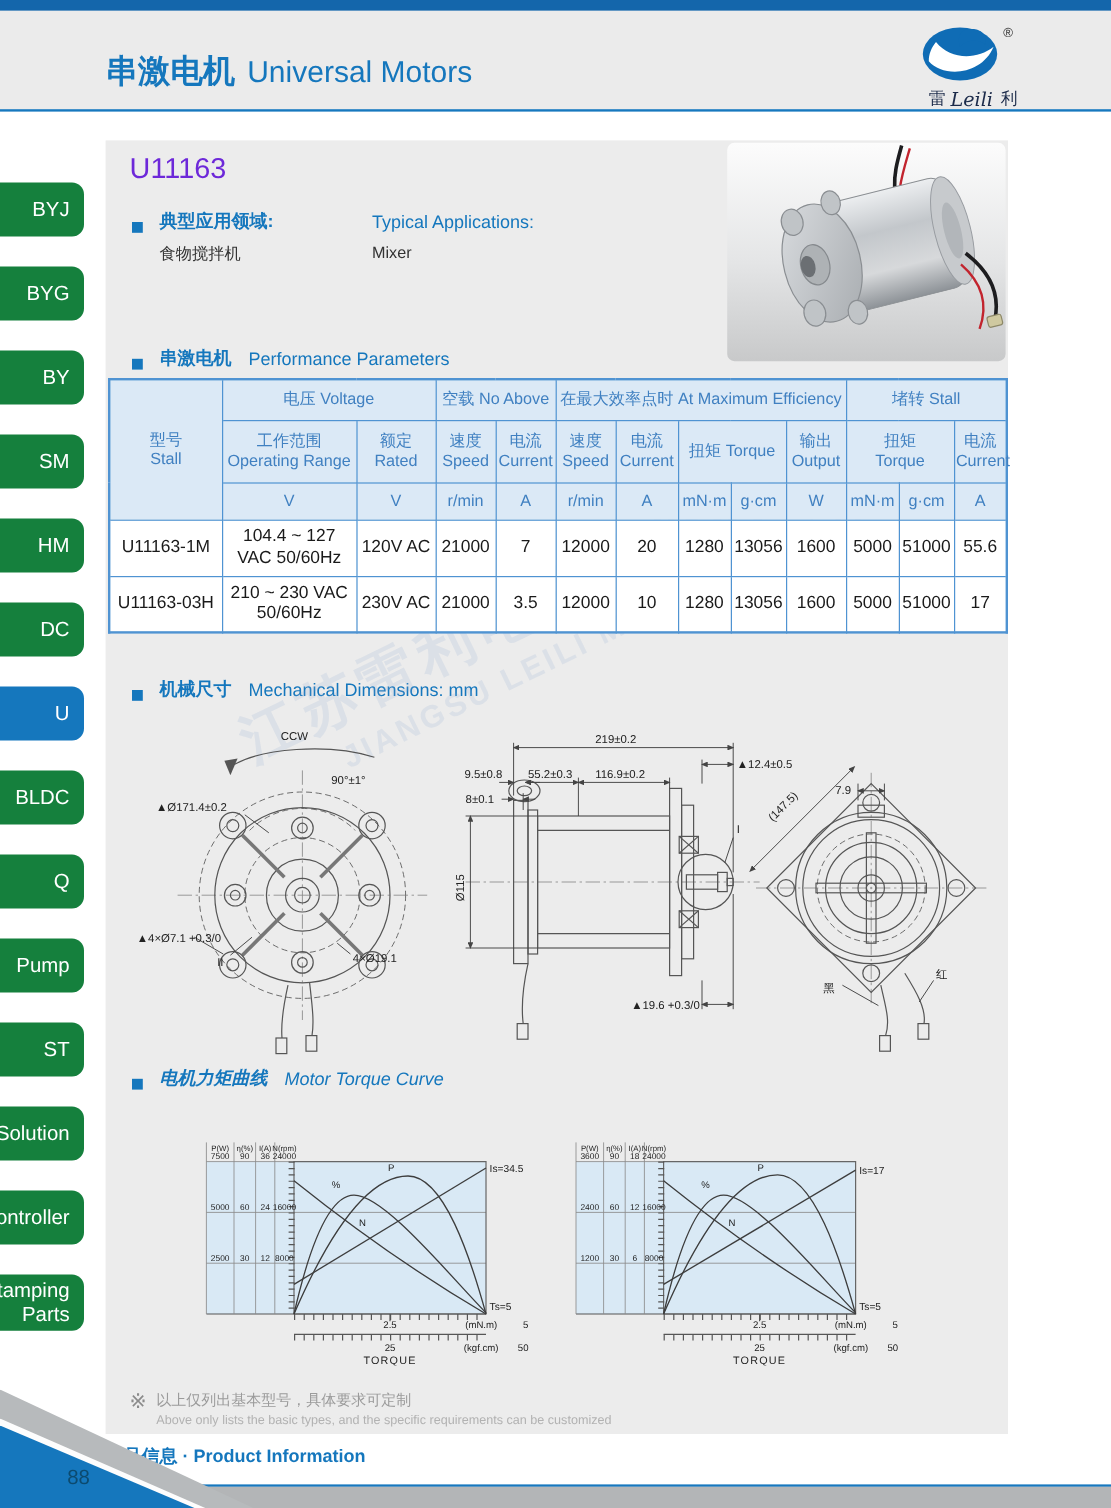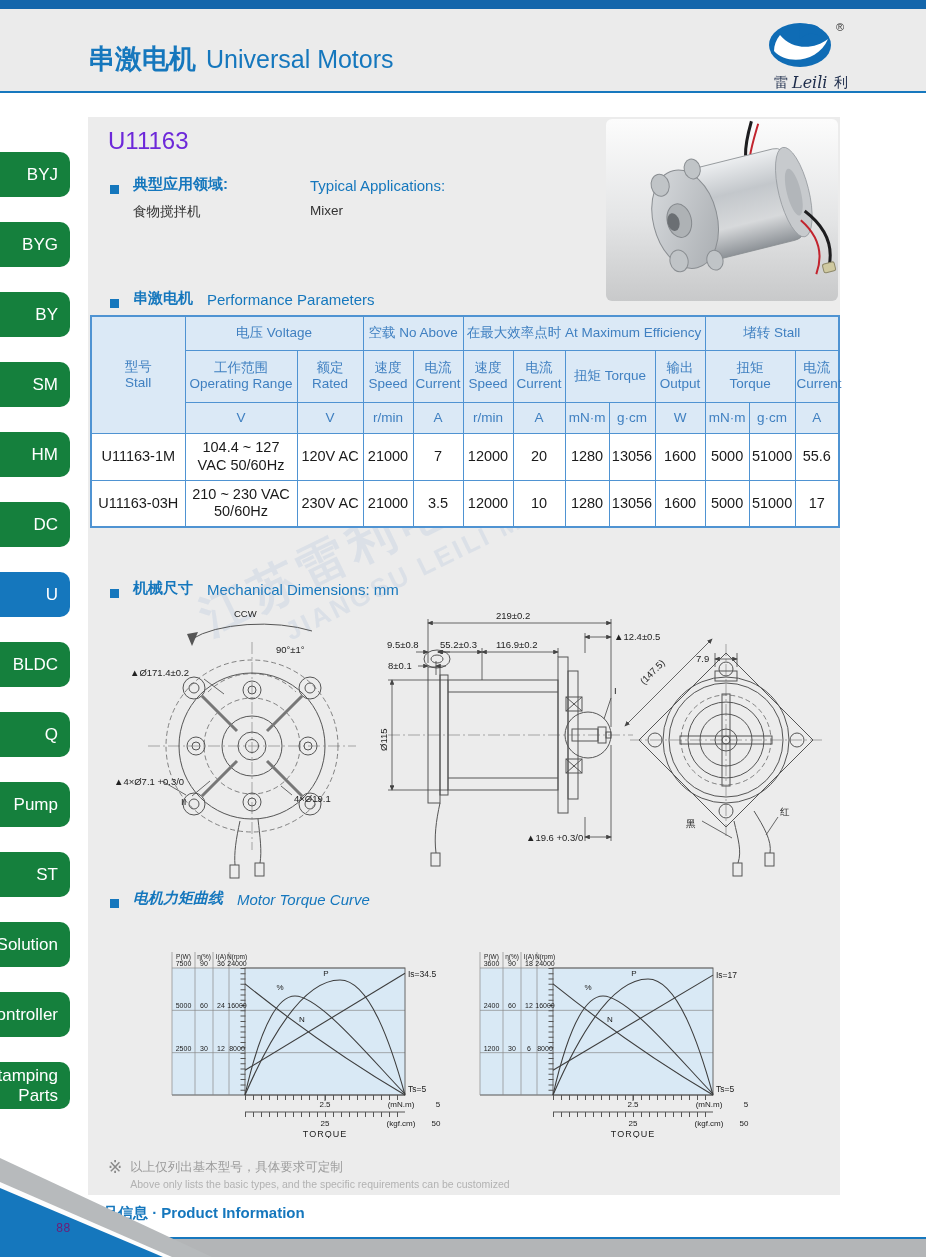--- a/index.html
+++ b/index.html
@@ -37,21 +37,21 @@
   .bullet { display:inline-block; width:9px; height:9px; background:#1577bd; margin-right:14px; }
   .sec-head { color:#1577bd; font-size:15px; display:flex; align-items:flex-end; }
   .sec-head .cn { font-weight:bold; }
   .sec-head .en { margin-left:14px; font-weight:normal; }
   .apps-val { font-size:13.5px; color:#333; margin-top:9px; padding-left:23px; }
 
   .photo { position:absolute; left:518px; top:2px; width:232px; height:182px; border-radius:6px;
            background:linear-gradient(180deg,#fcfcfc 0%,#e4e5e6 55%,#c8c9ca 100%); }
 
   .sec-perf  { position:absolute; left:22px; top:172px; }
-  .sec-dims  { position:absolute; left:22px; top:448px;margin-top:14px; }
+  .sec-dims  { position:absolute; left:22px; top:448px; }
   .sec-torq  { position:absolute; left:22px; top:772px;font-style:italic; }
 
   
   table.perf { position:absolute; left:2px; top:198px; width:748px; border-collapse:collapse;
                table-layout:fixed; z-index:3; }
   table.perf th, table.perf td { border:1px solid #4f93d2; text-align:center; vertical-align:middle; padding:1px; }
   table.perf { border:2px solid #4f93d2; }
   table.perf th { background:#dbe9f6; color:#4080c1; font-weight:normal; font-size:13.5px; line-height:1.18; }
   table.perf td { background:#fff; color:#1a1a1a; font-size:14.5px; line-height:1.2; }
   tr.r-group { height:34px; } tr.r-sub { height:52px; } tr.r-units { height:31px; }
@@ -90,21 +90,21 @@
   .note-en { font-size:10.5px; color:#b2b2b2; margin-top:2px; }
   .product-info { position:absolute; left:88px; top:1204px; font-size:15px; font-weight:bold; color:#1577bd; }
   .footer-rule { position:absolute; left:0; top:1237px; width:926px; height:2px; background:#1778be; z-index:3; }
   .footer-bar { position:absolute; left:0; top:1239px; width:926px; height:18px; background:#b3b5b7; z-index:3; }
   .corner-gray  { position:absolute; left:0; top:1158px; width:212px; height:99px; background:#b7babc;
                   clip-path:polygon(0 0,100% 100%,0 100%); z-index:5; }
   .corner-white { position:absolute; left:0; top:1182px; width:172px; height:75px; background:#fdfdfd;
                   clip-path:polygon(0 0,100% 100%,0 100%); z-index:6; }
   .corner-blue  { position:absolute; left:0; top:1188px; width:163px; height:69px; background:#1577bd;
                   clip-path:polygon(0 0,100% 100%,0 100%); z-index:7; }
-  .page-num { position:absolute; left:56px; top:1222px; color:#701a75; font-size:12px; z-index:8;font-family:Liberation Mono, monospace; }
+  .page-num { position:absolute; left:56px; top:1222px; color:#0c4a6e; font-size:17px; z-index:8; }
 </style>
 </head>
 <body>
 
 <div class="topbar"></div>
 <div class="header">
   <div class="page-title">
     <span class="cn">串激电机</span><span class="en">Universal Motors</span>
   </div>
   <svg class="logo" viewBox="0 0 130 82">

